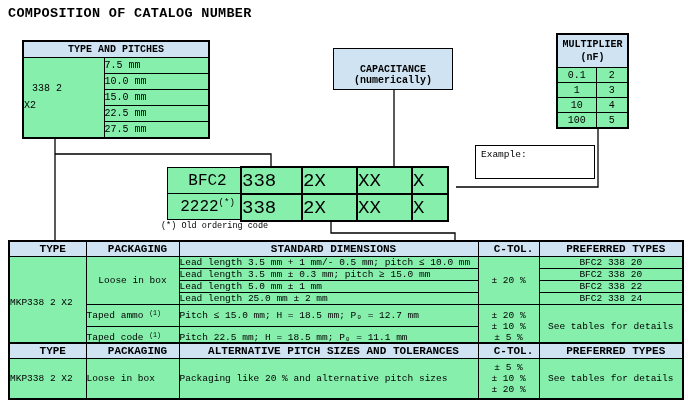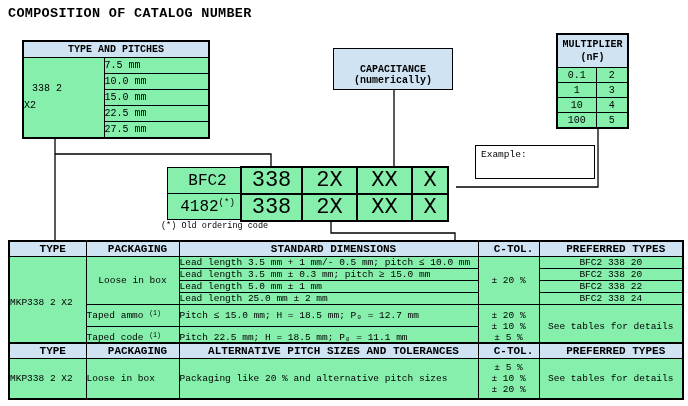--- a/index.html
+++ b/index.html
@@ -31,21 +31,21 @@
 
   
   #mult { left:556px; top:33px; border:2px solid #000; }
   #mult th { height:32px; font-size:10px; line-height:13px; }
   #mult td { height:14px; text-align:center; }
 
   
   #codeL { left:160px; top:167px; border:1.5px solid #000;margin-left:7px; }
   #codeL td { width:79px; height:25px; text-align:center; font-size:16px; border:1.5px solid #000; }
   #codeR { left:240px; top:166px; border:2.5px solid #000; }
-  #codeR td { height:25px; text-align:center; font-size:22px; border:2.5px solid #000; }
+  #codeR td { height:25px; font-size:19px; border:2.5px solid #000; }
   sup.star { font-size:9px; vertical-align:6px; }
   sup.note { font-size:6.5px; vertical-align:3px; }
   #footnote { left:161px; top:221px; font-size:8.5px; }
 
   
   #example { left:475px; top:145px; width:120px; height:34px; border:1.5px solid #000;
              box-sizing:border-box; background:#fff; display:flex; flex-direction:column;
              justify-content:space-between; padding:3px 5px; font-size:9.5px; }
 
   
@@ -146,21 +146,21 @@
     <div>Example:</div>
   </div>
 
   <table class="t" id="codeL">
     <tbody>
         <tr>
           <td>BFC2</td>
         </tr>
     <tr>
           <td>
-      <span>4182</span><sup class="star">(*)</sup>
+      <span>2222</span><sup class="star">(*)</sup>
     </td>
         </tr>
   </tbody>
     </table>
 
   <table class="t" id="codeR">
     <colgroup>
         <col style="width:61px">
         <col style="width:55px">
         <col style="width:55px">

